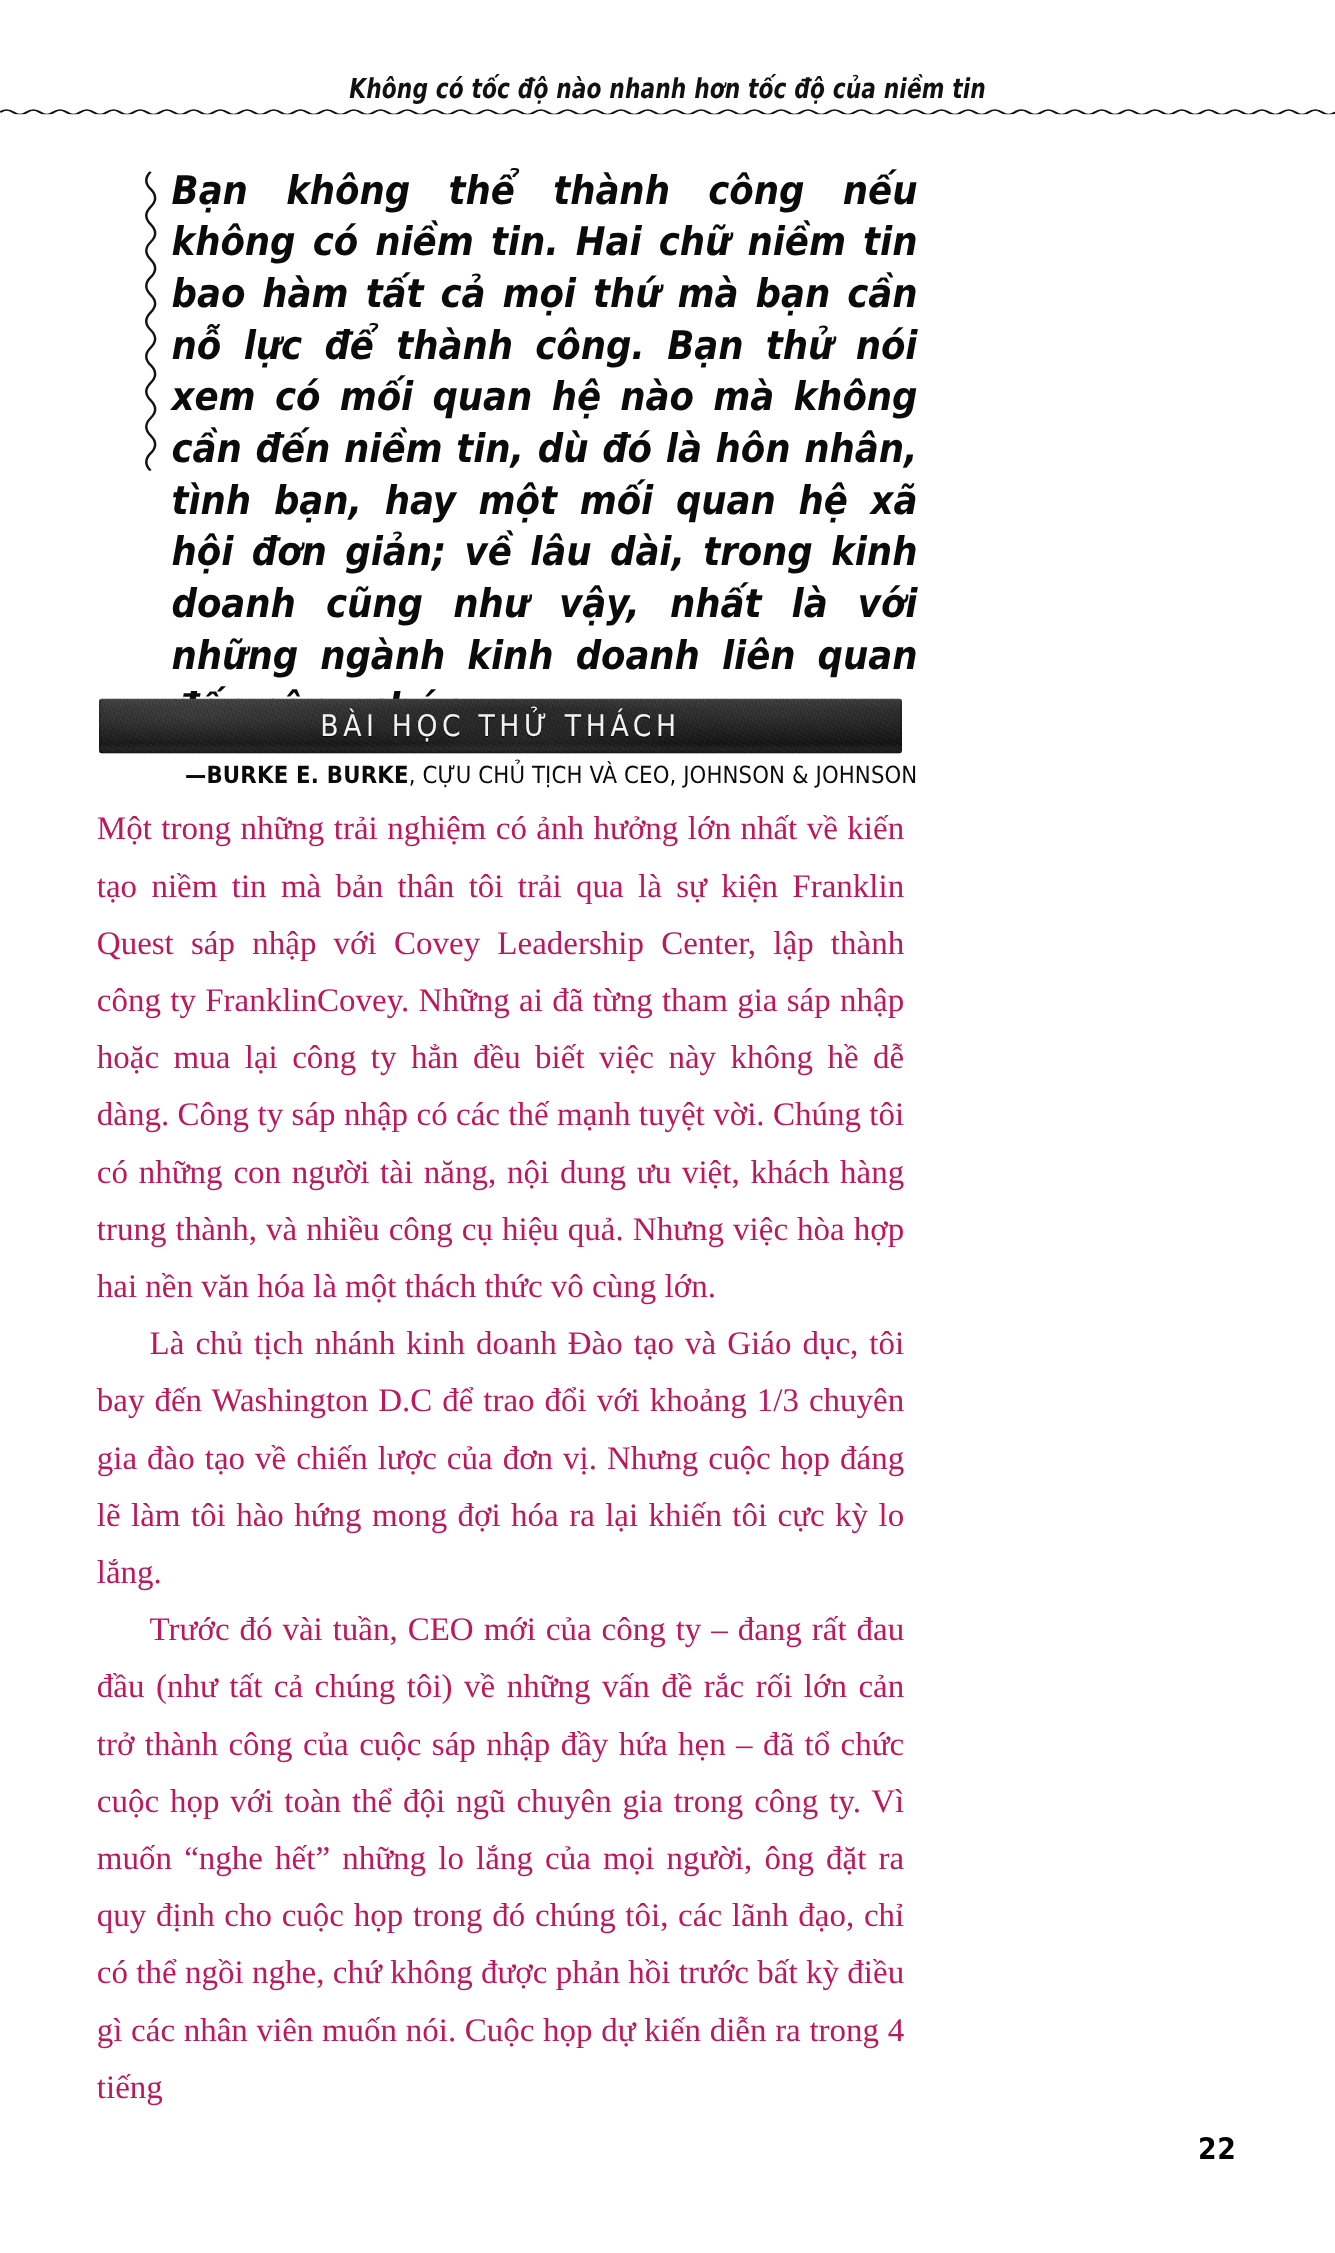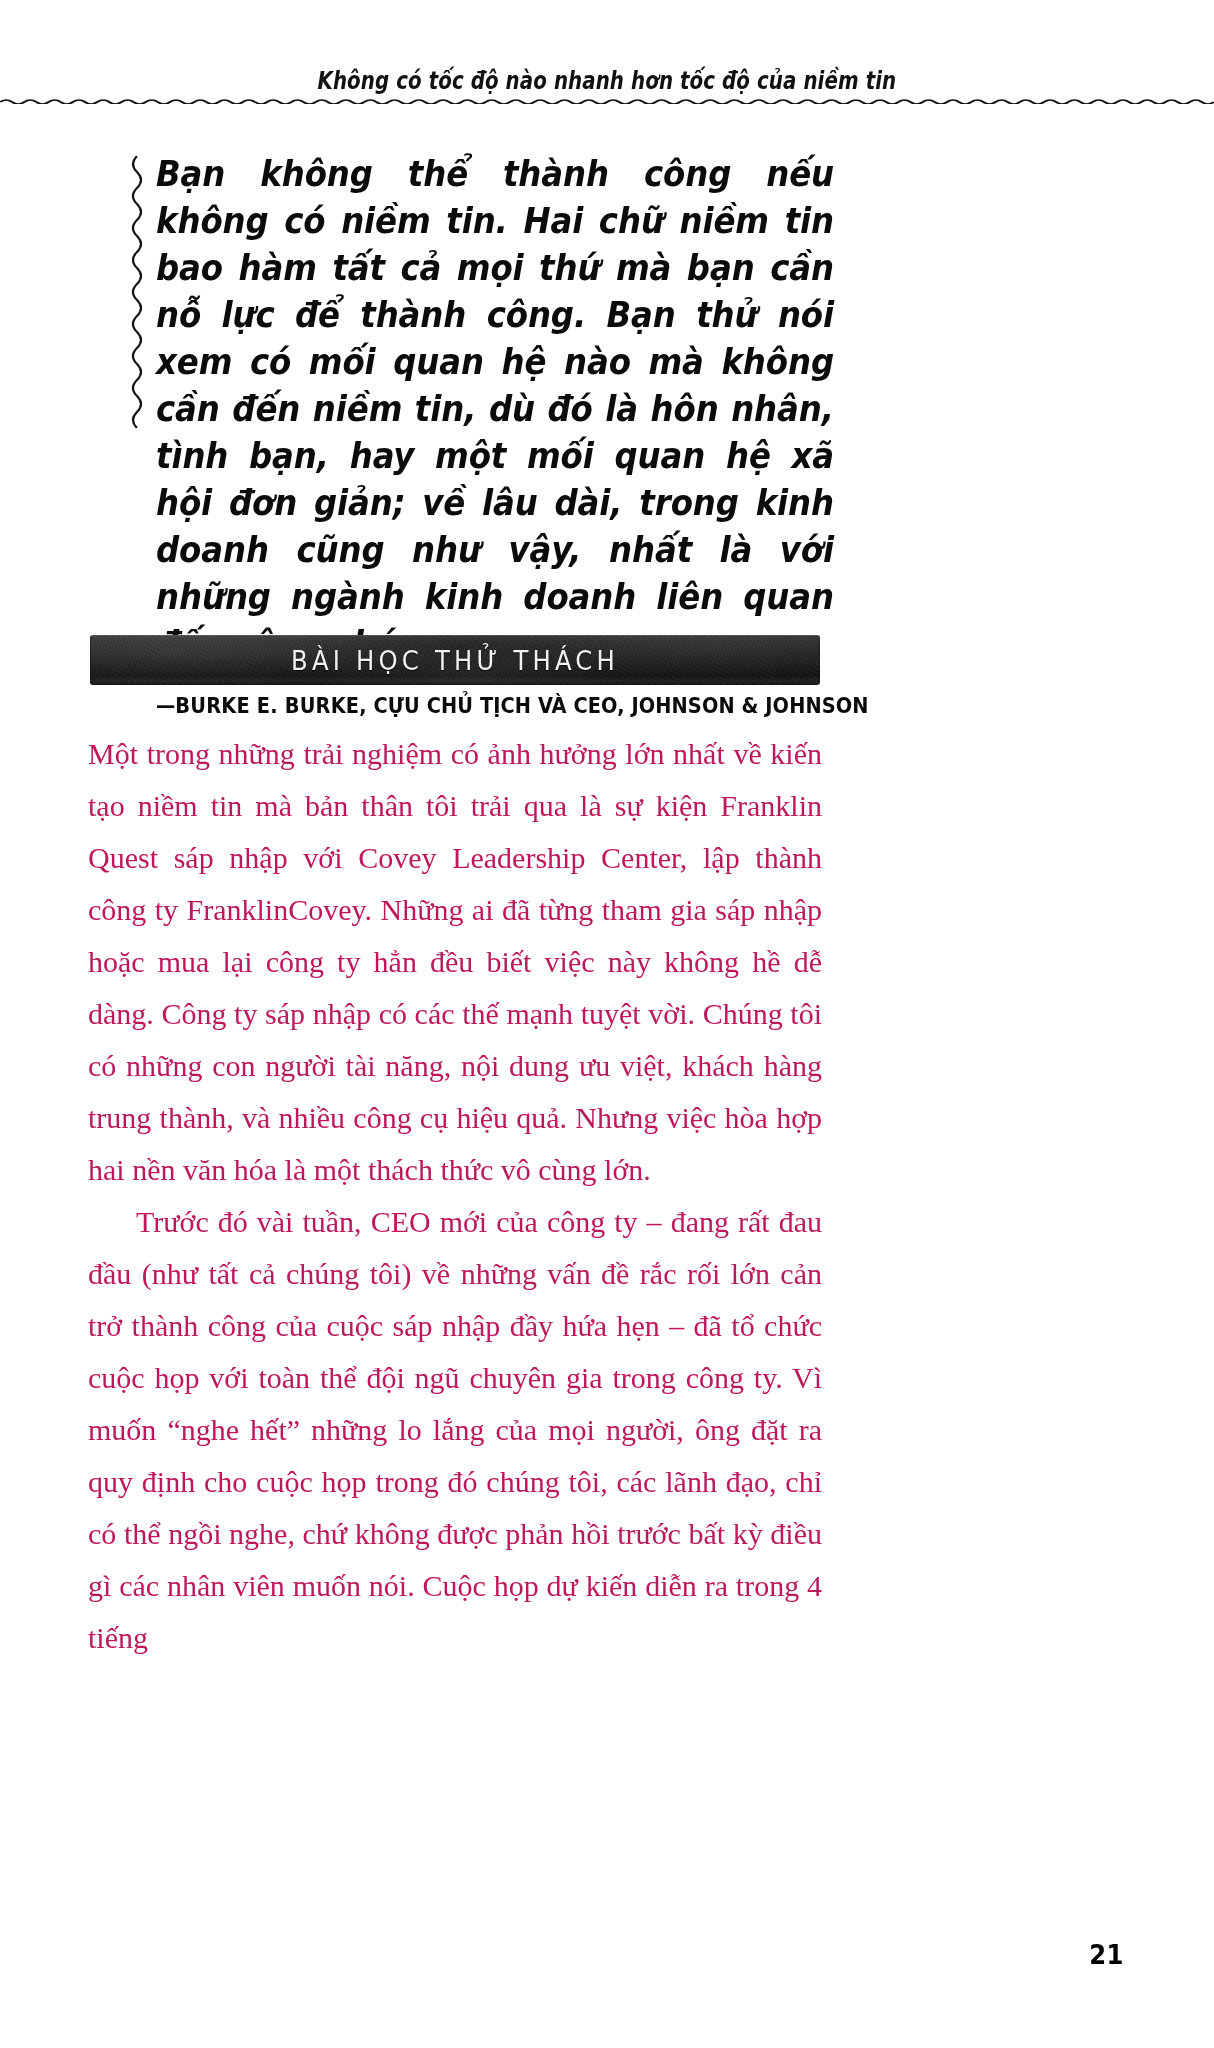--- a/index.html
+++ b/index.html
@@ -88,21 +88,21 @@
     margin-top: 26px;
     font-family: "DejaVu Sans Condensed", "Liberation Sans Narrow", "Liberation Sans", sans-serif;
     font-size: 21.5px;
     letter-spacing: 0.1px;
     color: #0b0b0b;
     text-align: right;
     white-space: nowrap;
   }
   .attribution .dash { font-weight: 700; letter-spacing: -2px; margin-right: 2px; }
   .attribution .name { font-weight: 800; letter-spacing: 0.2px; }
-  .attribution .role { font-weight: 700; }
+  .attribution .role { font-weight: 400; }
 
   
   .banner {
     position: absolute;
     top: 635px;
     left: 90px;
     width: 730px;
     height: 50px;
     border-radius: 3px;
     background:
@@ -194,18 +194,19 @@
     </div>
   </div>
 
   <div class="banner">
     <span class="banner-noise"></span>
     <span class="banner-label">BÀI HỌC THỬ THÁCH</span>
   </div>
 
   <div class="body-text">
     <p>Một trong những trải nghiệm có ảnh hưởng lớn nhất về kiến tạo niềm tin mà bản thân tôi trải qua là sự kiện Franklin Quest sáp nhập với Covey Leadership Center, lập thành công ty FranklinCovey. Những ai đã từng tham gia sáp nhập hoặc mua lại công ty hẳn đều biết việc này không hề dễ dàng. Công ty sáp nhập có các thế mạnh tuyệt vời. Chúng tôi có những con người tài năng, nội dung ưu việt, khách hàng trung thành, và nhiều công cụ hiệu quả. Nhưng việc hòa hợp hai nền văn hóa là một thách thức vô cùng lớn.</p>
+    <p class="indent">Là chủ tịch nhánh kinh doanh Đào tạo và Giáo dục, tôi bay đến Washington D.C để trao đổi với khoảng 1/3 chuyên gia đào tạo về chiến lược của đơn vị. Nhưng cuộc họp đáng lẽ làm tôi hào hứng mong đợi hóa ra lại khiến tôi cực kỳ lo lắng.</p>
     <p class="indent">Trước đó vài tuần, CEO mới của công ty – đang rất đau đầu (như tất cả chúng tôi) về những vấn đề rắc rối lớn cản trở thành công của cuộc sáp nhập đầy hứa hẹn – đã tổ chức cuộc họp với toàn thể đội ngũ chuyên gia trong công ty. Vì muốn “nghe hết” những lo lắng của mọi người, ông đặt ra quy định cho cuộc họp trong đó chúng tôi, các lãnh đạo, chỉ có thể ngồi nghe, chứ không được phản hồi trước bất kỳ điều gì các nhân viên muốn nói. Cuộc họp dự kiến diễn ra trong 4 tiếng</p>
   </div>
 
-  <div class="folio">21</div>
+  <div class="folio">22</div>
 
 </div>
 
 </body></html>

